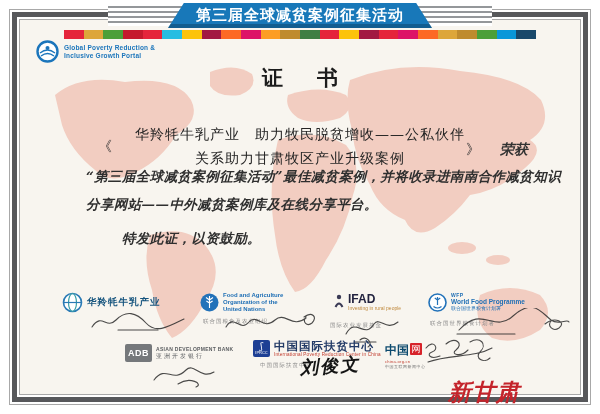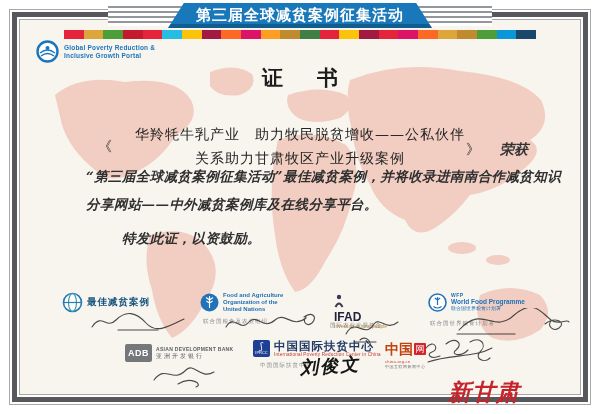--- a/index.html
+++ b/index.html
@@ -62,21 +62,21 @@
       font-size:9px;text-align:center;line-height:18px;letter-spacing:.5px;}
   .adb-en{font-size:5px;color:#5a5d60;line-height:7px;letter-spacing:.3px;font-weight:bold;}
   .adb-cn{font-size:6px;color:#5a5d60;letter-spacing:2px;line-height:7px;}
   .iprcc-box{width:17px;height:17px;background:#1d3f94;border-radius:2px;color:#fff;text-align:center;
       font-size:4px;line-height:4px;display:flex;flex-direction:column;justify-content:flex-end;padding-bottom:2px;box-sizing:border-box;}
   .iprcc-swirl{color:#fff;font-size:9px;line-height:9px;font-family:"DejaVu Serif",serif;}
   .iprcc-cn{font-size:11.5px;font-weight:bold;color:#223a66;font-family:"DejaVu Serif",serif;letter-spacing:1px;line-height:12px;}
   .iprcc-en{font-size:4.6px;color:#c0392b;line-height:6px;letter-spacing:.2px;}
   .liu-sign{position:absolute;z-index:2;font-family:"DejaVu Serif",serif;font-style:italic;font-weight:bold;
       font-size:18px;color:#141414;transform:rotate(-4deg);letter-spacing:2px;}
-  .cnnet-cn{font-size:14px;font-weight:bold;color:#c2410c;font-family:Liberation Sans, sans-serif;}
+  .cnnet-cn{font-size:12px;font-weight:bold;color:#0c4a6e;font-family:Liberation Sans, sans-serif;}
   .cnnet-box{display:inline-block;width:12px;height:12px;background:#d7232a;color:#fff;font-size:9px;
       line-height:12px;text-align:center;vertical-align:2px;margin-left:1px;border-radius:1px;font-family:"DejaVu Serif",serif;}
   .cnnet-sub{font-size:4px;color:#c0392b;line-height:5px;letter-spacing:.3px;}
   .cnnet-sub2{font-size:4px;color:#7a7a7a;line-height:5px;letter-spacing:.5px;}
 
   
   .watermark{position:absolute;left:448px;top:377px;z-index:5;display:flex;align-items:baseline;}
   .wm-brand{font-family:"DejaVu Serif",serif;font-style:italic;font-weight:bold;font-size:23px;color:#c4242b;letter-spacing:1px;}
   .wm-suffix{font-size:20px;color:#3f4246;font-weight:500;letter-spacing:1px;}
 </style>
@@ -156,21 +156,21 @@
 <div class="body-line bl1">“第三届全球减贫案例征集活动”最佳减贫案例，并将收录进南南合作减贫知识</div>
 <div class="body-line bl2">分享网站——中外减贫案例库及在线分享平台。</div>
 <div class="body-line bl3">特发此证，以资鼓励。</div>
 
 <div class="logo-block" style="left:62px;top:292px;">
   <svg width="21" height="21" viewBox="0 0 21 21">
     <circle cx="10.5" cy="10.5" r="9" fill="#ffffff" stroke="#2a7ab5" stroke-width="1.6"></circle>
     <ellipse cx="10.5" cy="10.5" rx="4" ry="9" fill="none" stroke="#3aa0a8" stroke-width="1.2"></ellipse>
     <path d="M2 10.5 H19" stroke="#2a7ab5" stroke-width="1.2"></path>
   </svg>
-  <span class="wb-name">最佳减贫案例</span>
+  <span class="wb-name">华羚牦牛乳产业</span>
 </div>
 <svg class="sig" style="left:88px;top:310px;" width="100" height="24" viewBox="0 0 100 24">
   <path d="M4 17 C14 2 18 20 28 10 S48 2 58 13 S80 17 96 9 M30 20 H70"></path>
 </svg>
 
 <div class="logo-block" style="left:200px;top:292px;">
   <svg width="19" height="19" viewBox="0 0 19 19">
     <circle cx="9.5" cy="9.5" r="9" fill="#2272b9"></circle>
     <path d="M9.5 3 V15 M9.5 7 L6 4.5 M9.5 7 L13 4.5 M9.5 10 L6.4 8 M9.5 10 L12.6 8" stroke="#ffffff" stroke-width="1.1" fill="none"></path>
   </svg>
@@ -178,21 +178,21 @@
     <div>Food and Agriculture</div>
     <div>Organization of the</div>
     <div>United Nations</div>
   </div>
 </div>
 <div class="tinycn" style="left:203px;top:318px;">联合国粮食及农业组织</div>
 <svg class="sig" style="left:222px;top:309px;" width="98" height="28" viewBox="0 0 98 28">
   <path d="M4 18 C12 4 18 24 27 13 C35 4 41 22 53 11 C63 2 70 20 84 9 M82 8 C90 2 96 8 90 14 C85 18 80 13 84 8"></path>
 </svg>
 
-<div class="logo-block" style="left:334px;top:294px;align-items:flex-start;flex-direction:column;">
+<div class="logo-block" style="left:334px;top:294px;align-items:flex-start;">
   <svg width="10" height="14" viewBox="0 0 10 14">
     <circle cx="5" cy="3" r="2.2" fill="#3a3a55"></circle>
     <path d="M1.5 13 Q5 6 8.5 13" fill="none" stroke="#3a3a55" stroke-width="2"></path>
   </svg>
   <div>
     <div class="ifad-name">IFAD</div>
     <div class="ifad-tag">Investing in rural people</div>
   </div>
 </div>
 <div class="tinycn" style="left:330px;top:322px;">国际农业发展基金</div>

